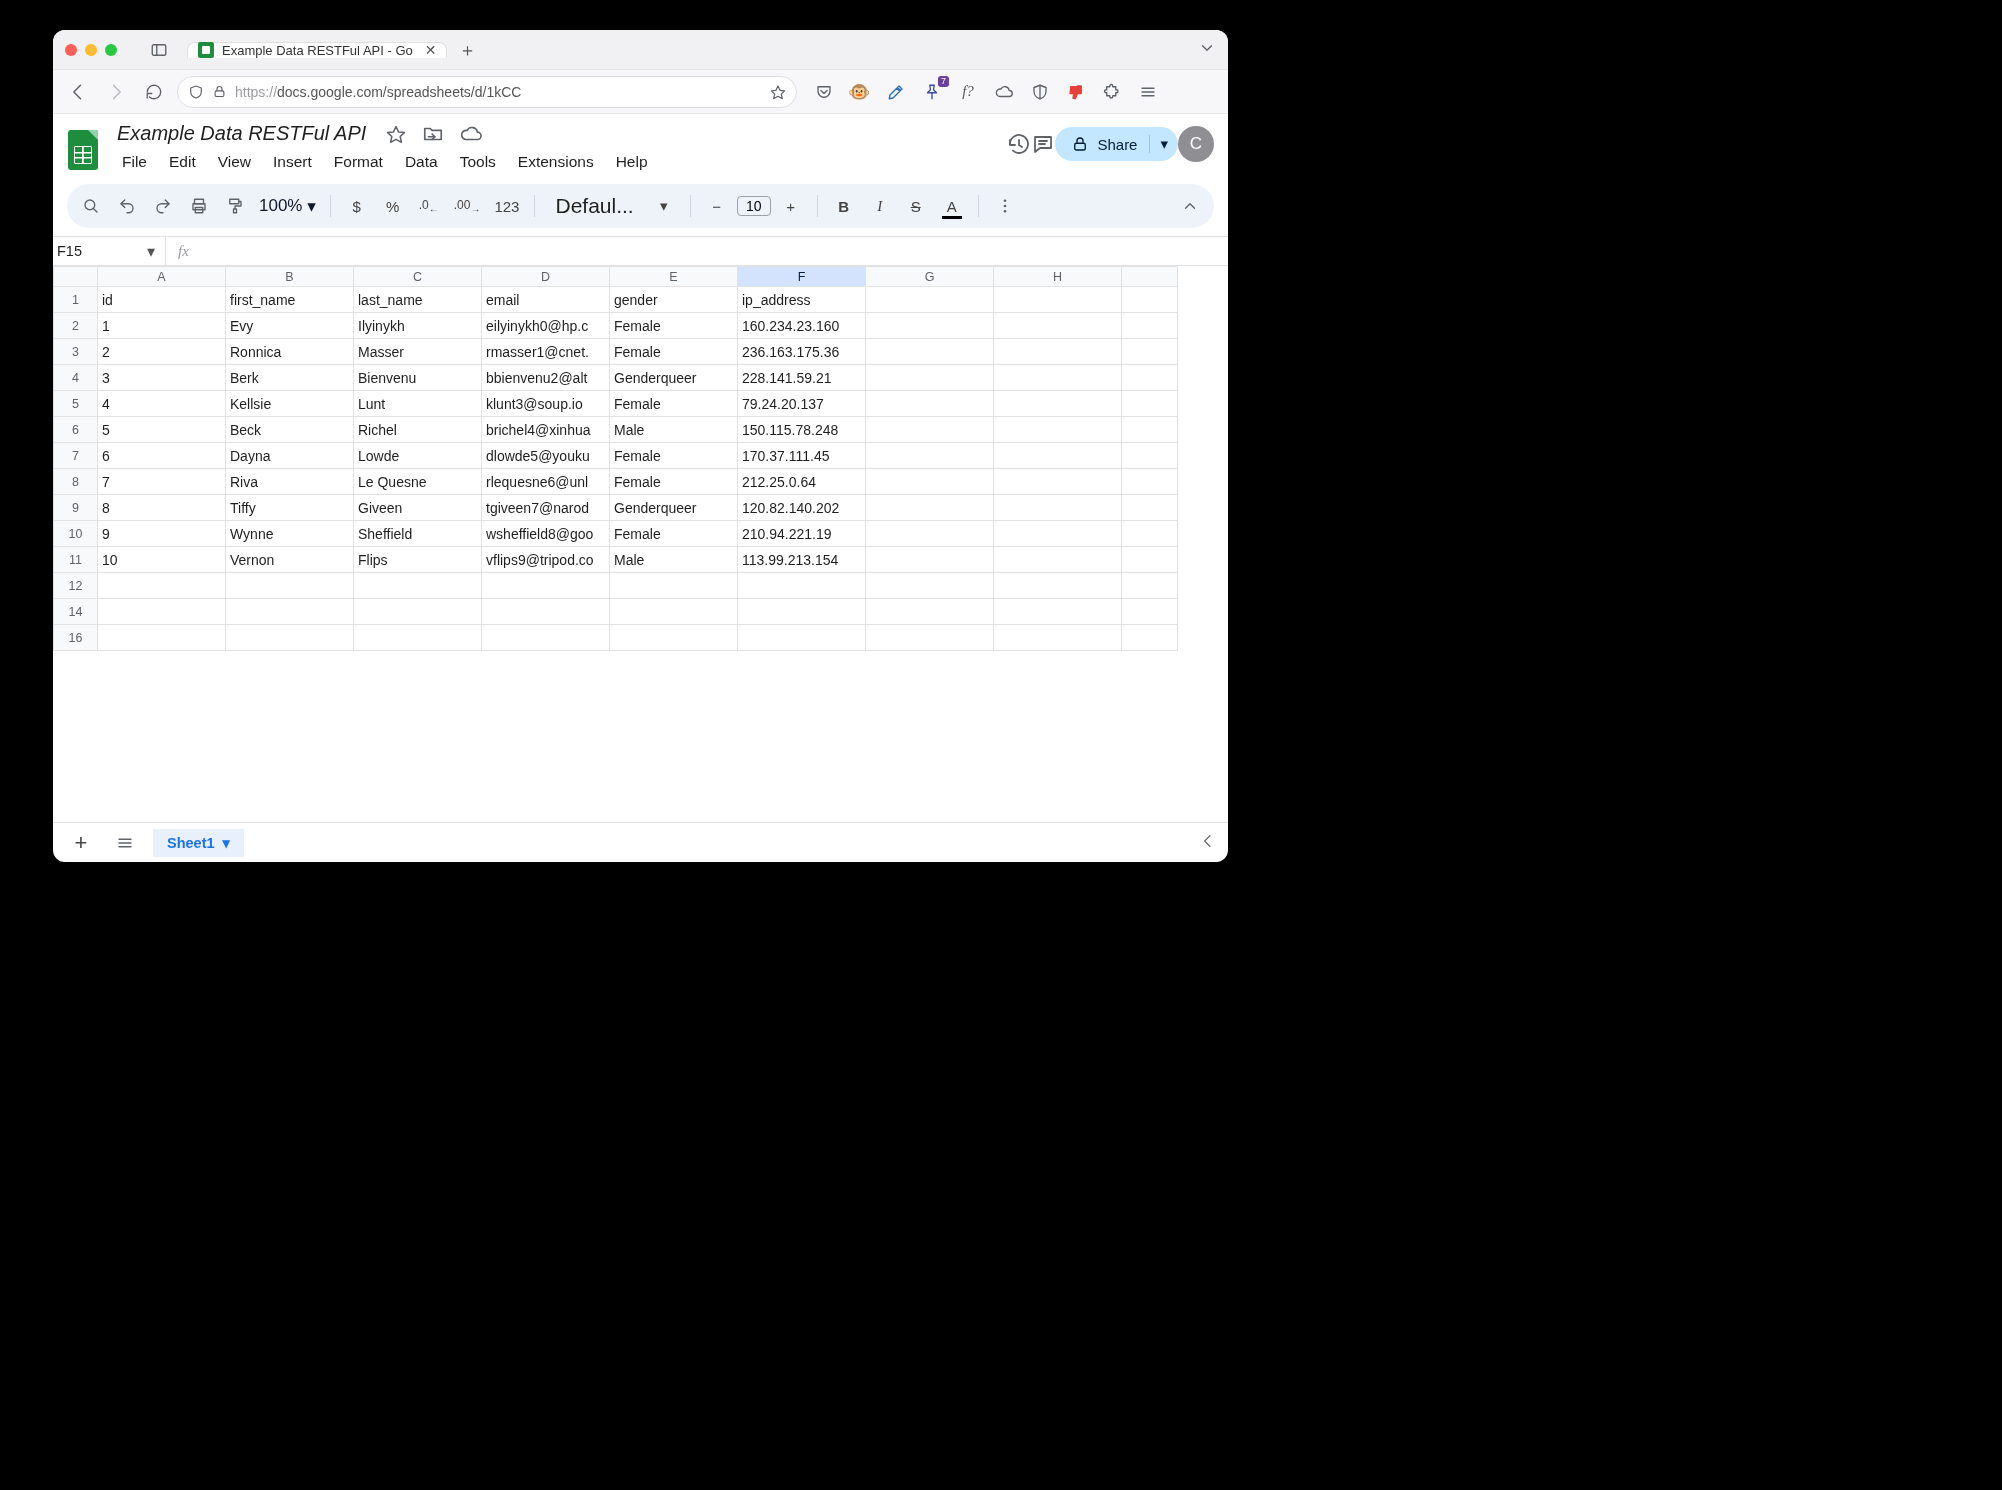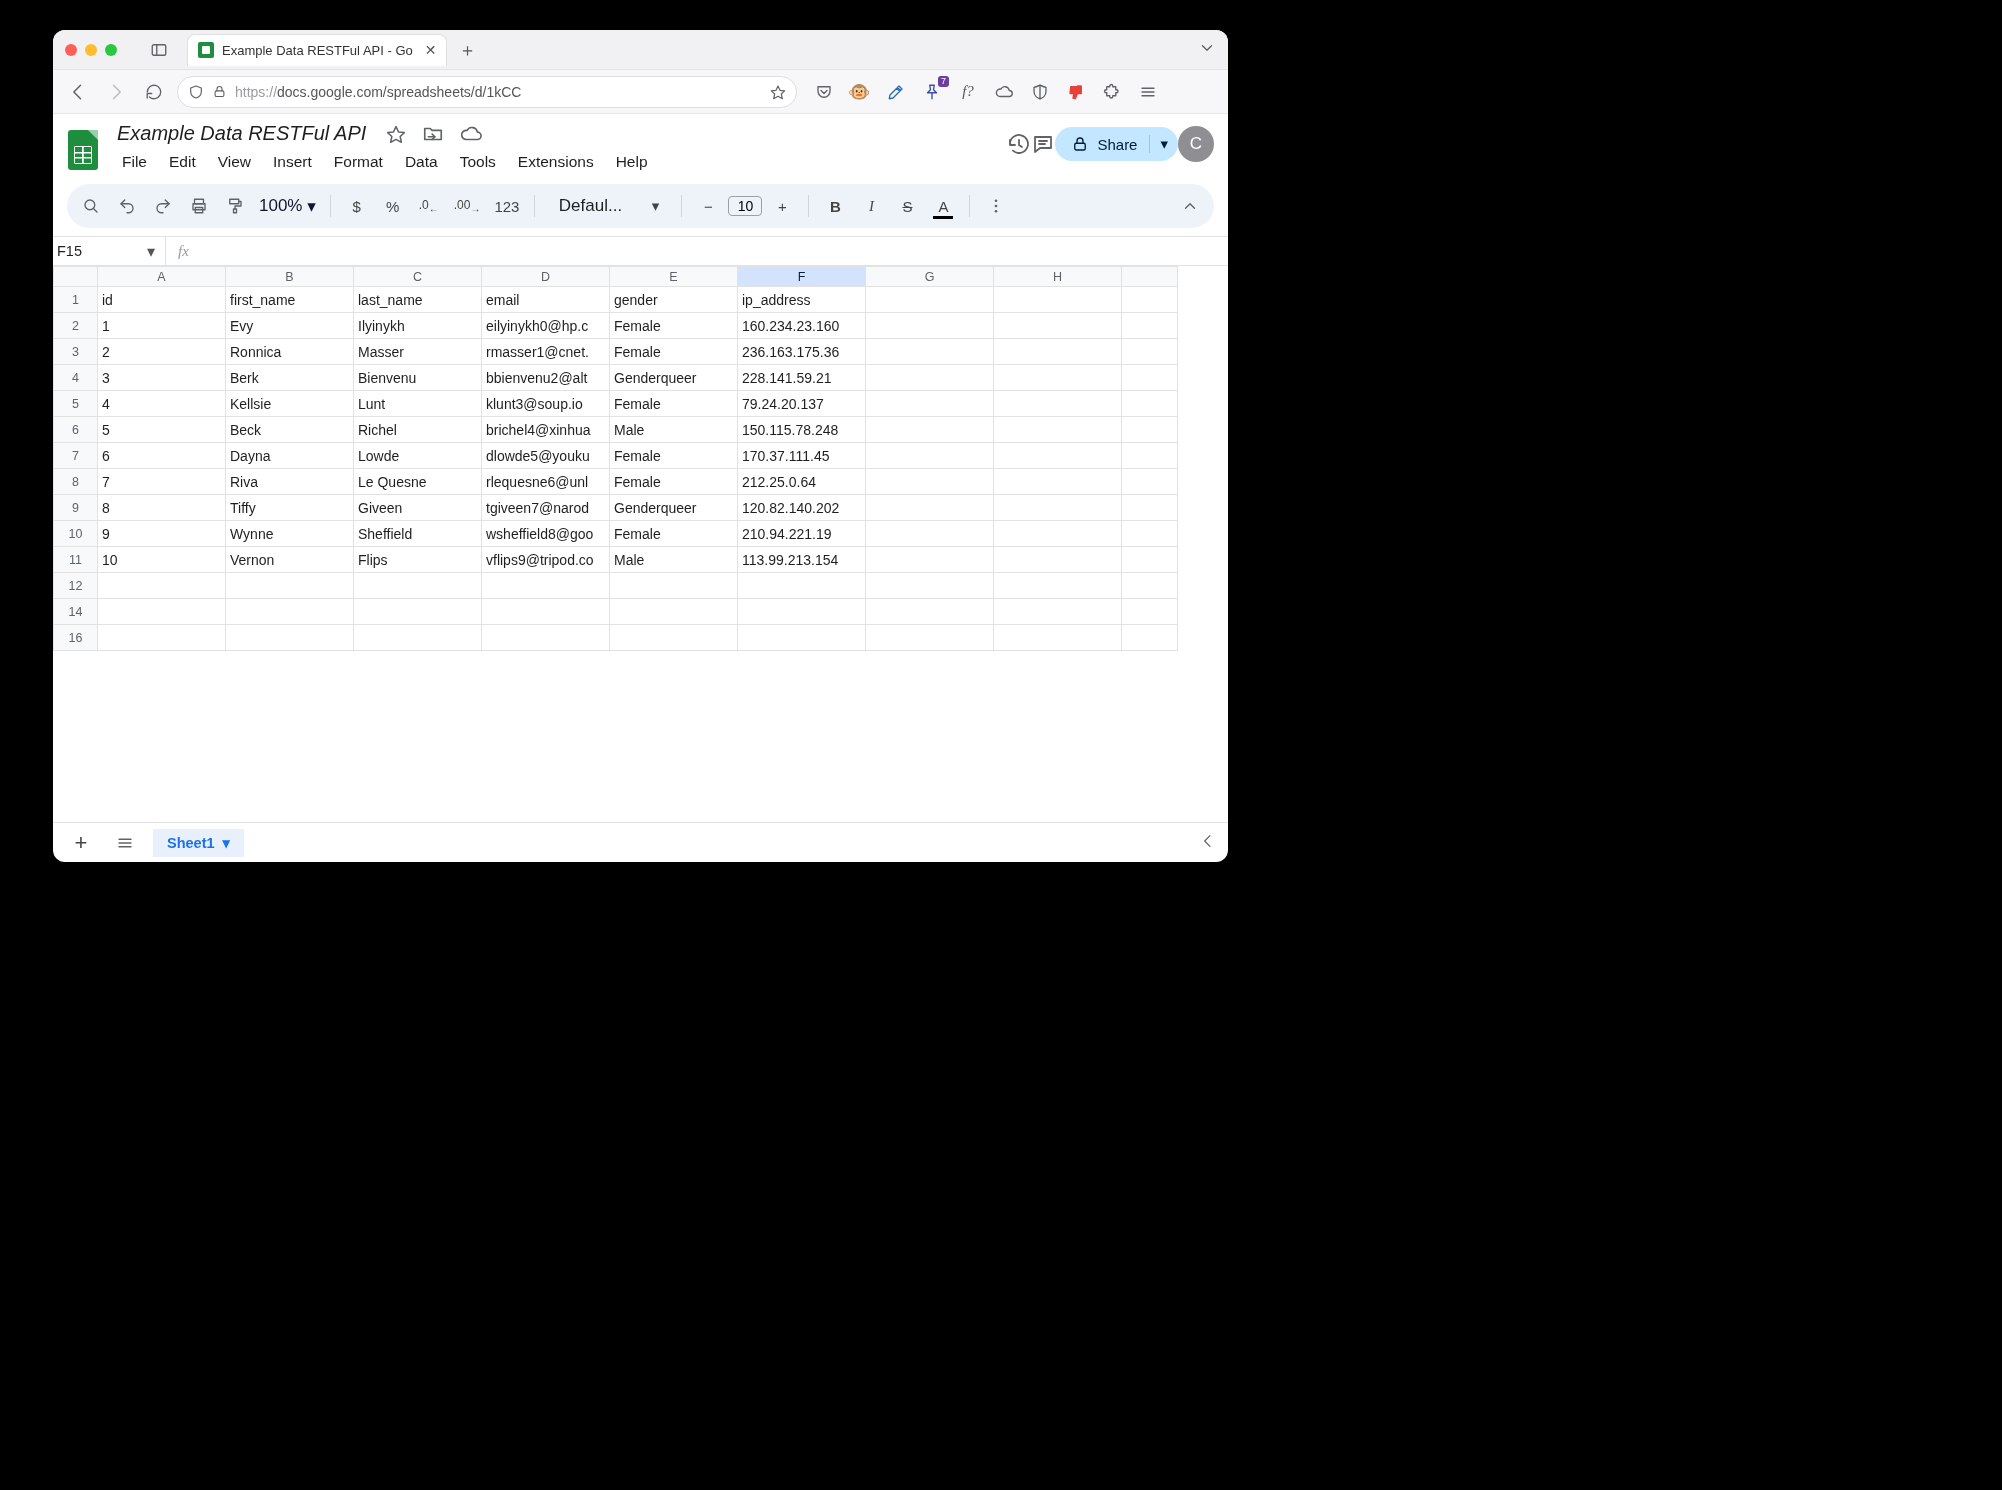--- a/index.html
+++ b/index.html
@@ -25,21 +25,21 @@
   .titlebar {
     height: 40px; background: #f1f1f4;
     display: flex; align-items: center; padding: 0 12px;
     border-bottom: 1px solid #e4e4e7;
   }
   .traffic { display:flex; gap:8px; margin-right:14px; }
   .tl { width:12px; height:12px; border-radius:50%; }
   .tab-bar-spacer { width: 56px; display:flex; align-items:center; justify-content:center; }
   .tabstrip { display:flex; align-items:center; gap:6px; }
   .tab {
-    height:32px; background:#fff; border-radius:8px 8px 0 0;
+    height:16px; background:#fff; border-radius:8px 8px 0 0;
     display:flex; align-items:center; gap:8px; padding:0 10px;
     border:1px solid #e0e0e0; border-bottom:none; font-size:13px; color:#333;
     max-width:280px;
   }
   .sheets-favicon {
     width:16px; height:16px; background:#1e8e3e; border-radius:2px;
     display:flex; align-items:center; justify-content:center;
   }
   .sheets-favicon::after { content:""; width:8px; height:8px; background:#fff; border-radius:1px; }
   .tab .close { color:#555; font-size:14px; margin-left:4px; }
@@ -108,21 +108,21 @@
 
   
   .toolbar {
     margin:8px 14px; height:44px;
     background:#eef3fa; border-radius:22px;
     display:flex; align-items:center; padding:0 8px; gap:4px;
   }
   .tbtn { min-width:32px; height:32px; display:flex; align-items:center; justify-content:center; color:#444; font-size:15px; padding:0 5px; border-radius:6px; }
   .sep { width:1px; height:22px; background:#cfd6df; margin:0 6px; }
   .zoom { font-size:17px; color:#0f172a; padding:0 4px; }
-  .font-box { font-size:17px; color:#1f1f1f; padding:0 10px; min-width:90px; white-space:nowrap; overflow:hidden; text-overflow:ellipsis; }
+  .font-box { font-size:21px; color:#1f1f1f; padding:0 10px; min-width:90px; white-space:nowrap; overflow:hidden; text-overflow:ellipsis; }
   .size-box { border:1px solid #9aa0a6; border-radius:4px; padding:1px 8px; font-size:14px; min-width:34px; text-align:center; }
   .bold { font-weight:700; }
   .italic { font-style:italic; font-family:Georgia,serif; }
   .strike { text-decoration:line-through; }
   .textcolor { position:relative; }
   .textcolor::after { content:""; position:absolute; left:6px; right:6px; bottom:3px; height:3px; background:#000; }
   .toolbar .right { margin-left:auto; display:flex; }
 
   
   .fx-row { display:flex; align-items:center; height:30px; border-top:1px solid #e2e2e2; border-bottom:1px solid #e2e2e2; padding-left:4px; }

